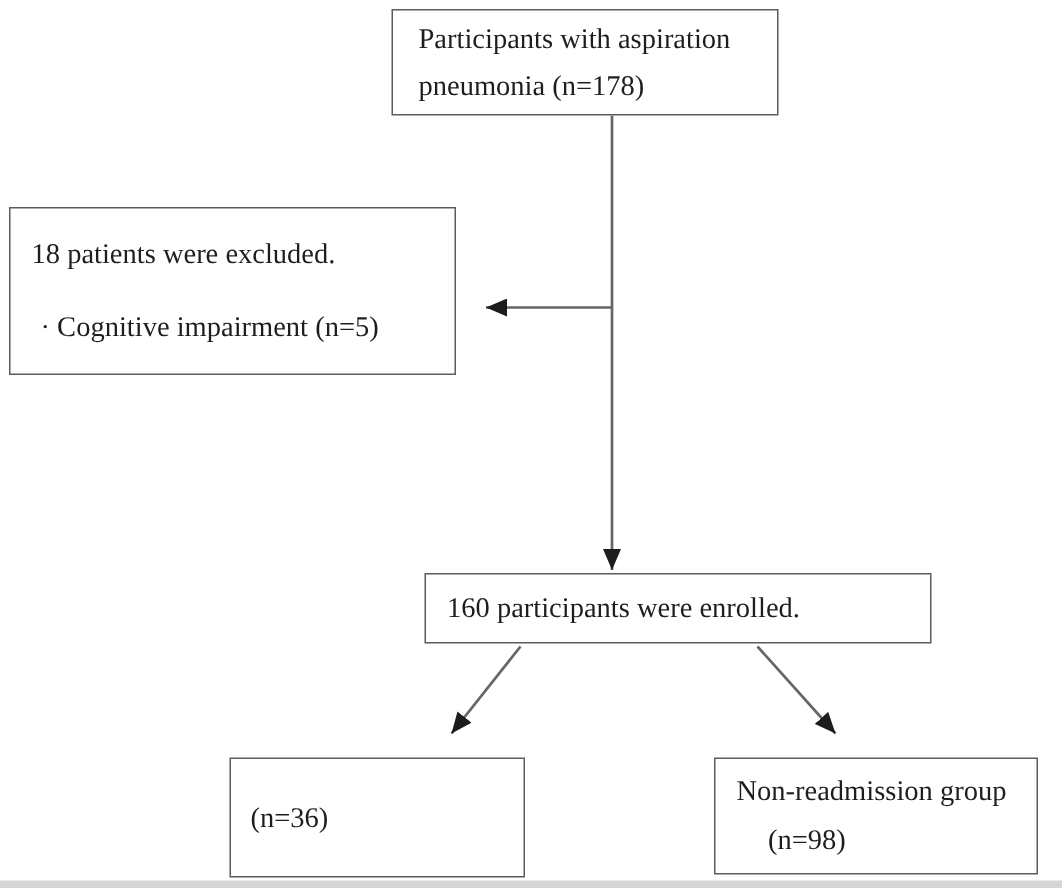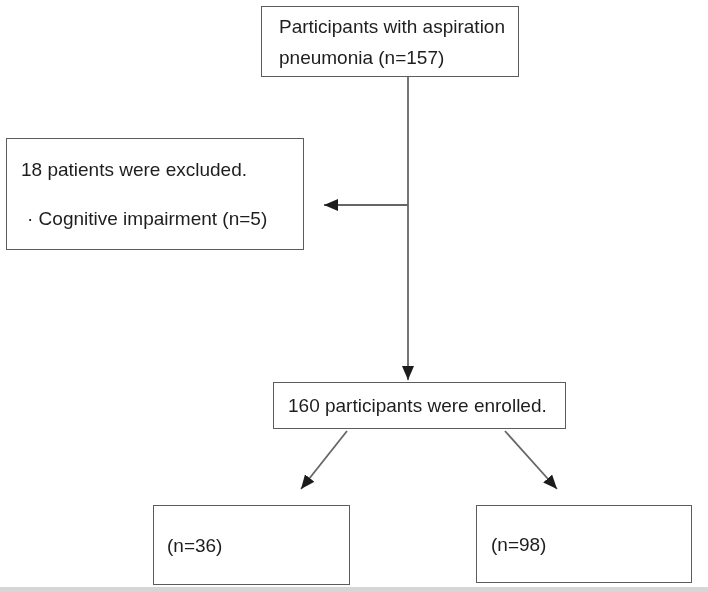--- a/index.html
+++ b/index.html
@@ -5,21 +5,21 @@
   html, body {
     margin: 0;
     padding: 0;
     background: #ffffff;
   }
   #canvas {
     position: relative;
     width: 708px;
     height: 592px;
     background: #ffffff;
-    font-family: Liberation Sans, sans-serif;
+    font-family: Liberation Serif, serif;
     color: #1e1e1e;
     overflow: hidden;
   }
   .arrow-layer {
     position: absolute;
     left: 0;
     top: 0;
     width: 708px;
     height: 592px;
   }
@@ -39,32 +39,32 @@
   #box-participants {
     left: 261px; top: 6px; width: 258px; height: 71px;
     padding-left: 17px; line-height: 31px;
   }
   #box-excluded {
     left: 6px; top: 138px; width: 298px; height: 112px;
     padding-left: 14px; line-height: 33px; gap: 16px;
   }
   #box-excluded .line.bullet { margin-left: 6px; }
   #box-enrolled {
-    left: 273px; top: 382px; width: 293px; height: 47px;
+    left: 283px; top: 382px; width: 338px; height: 47px;
     padding-left: 14px; line-height: 24px;
   }
   #box-readmission {
     left: 153px; top: 505px; width: 197px; height: 80px;
     padding-left: 13px; line-height: 33px;
   }
   #box-nonreadmission {
     left: 476px; top: 505px; width: 216px; height: 78px;
     padding-left: 14px; line-height: 33px;
   }
-  #box-nonreadmission .line:nth-child(2) { margin-left: 10px; }
+  #box-nonreadmission .line:nth-child(2) { margin-left: 21px; }
   .bottom-strip {
     position: absolute;
     left: 0;
     bottom: 0;
     width: 708px;
     height: 5px;
     background: #d6d6d6;
   }
 </style>
 </head>
@@ -79,35 +79,36 @@
       </marker>
     </defs>
     <line x1="408" y1="77" x2="408" y2="380" stroke="#666666" stroke-width="1.8" marker-end="url(#arrowhead)"></line>
     <line x1="408" y1="205" x2="324" y2="205" stroke="#666666" stroke-width="1.8" marker-end="url(#arrowhead)"></line>
     <line x1="347" y1="431" x2="301" y2="489" stroke="#666666" stroke-width="1.8" marker-end="url(#arrowhead)"></line>
     <line x1="505" y1="431" x2="557" y2="489" stroke="#666666" stroke-width="1.8" marker-end="url(#arrowhead)"></line>
   </svg>
 
   <div class="box" id="box-participants">
     <div class="line">Participants with aspiration</div>
-    <div class="line">pneumonia (n=157)</div>
+    <div class="line">pneumonia (n=178)</div>
   </div>
 
   <div class="box" id="box-excluded">
     <div class="line">18 patients were excluded.</div>
     <div class="line bullet">· Cognitive impairment (n=5)</div>
   </div>
 
   <div class="box" id="box-enrolled">
     <div class="line">160 participants were enrolled.</div>
   </div>
 
   <div class="box" id="box-readmission">
     <div class="line">(n=36)</div>
   </div>
 
   <div class="box" id="box-nonreadmission">
+    <div class="line">Non-readmission group</div>
     <div class="line">(n=98)</div>
   </div>
 
   <div class="bottom-strip"></div>
 
 </div>
 
 </body></html>

